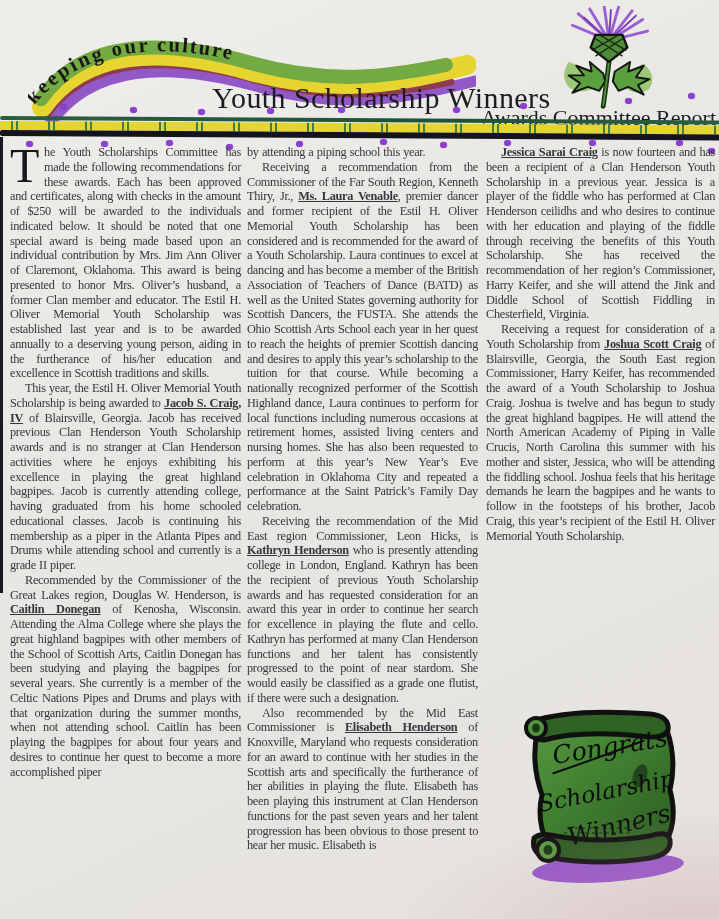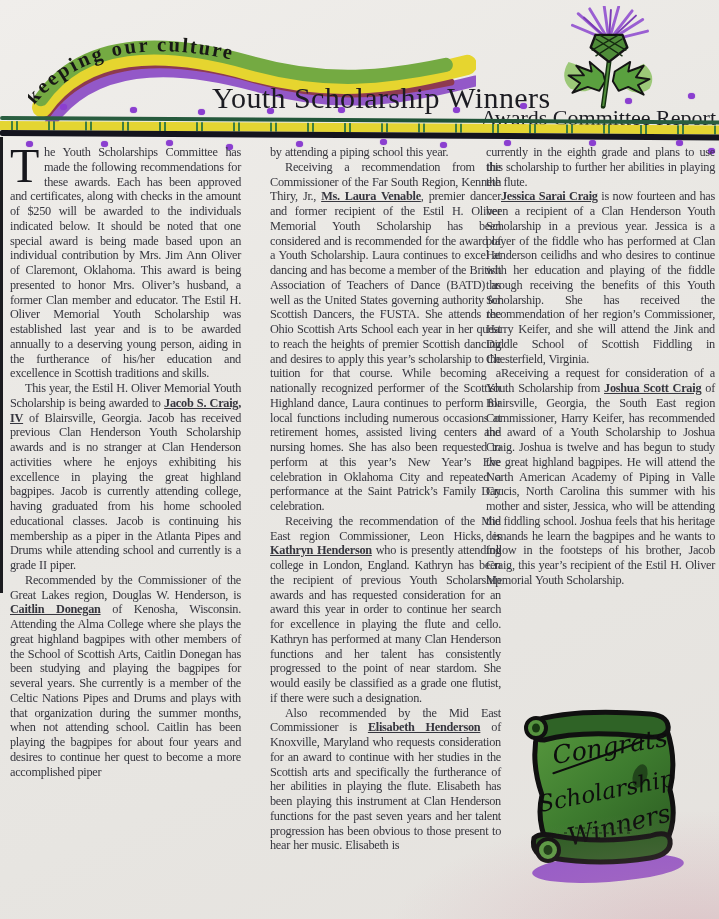--- a/index.html
+++ b/index.html
@@ -20,21 +20,21 @@
   .bar-top{height:4px;background:linear-gradient(90deg,#2b5f41,#1f5236 60%,#2b5f41);border-radius:3px;margin-bottom:1px;}
   .bar-mid{height:9px;background:repeating-linear-gradient(90deg,
       #e4d532 0 11px,#3f7f3f 11px 13px,#e4d532 13px 16px,#3f7f3f 16px 18px,#e4d532 18px 37px);}
   .bar-bot{height:6px;background:#14141e;border-radius:2px;}
   .dot{position:absolute;width:7px;height:6px;border-radius:50%;background:#8b3fd0;box-shadow:0 0 1px #8b3fd0;}
 
   
   .col{position:absolute;top:145px;color:#36363e;font-size:12.3px;line-height:14.75px;
     text-align:justify;letter-spacing:-.28px;word-spacing:.4px;}
   #col1{left:10px;width:231px;}
-  #col2{left:247px;width:231px;margin-left:23px;}
+  #col2{left:247px;width:231px;}
   #col3{left:486px;width:229px;}
   .para{margin:0;}
   .para.indent{text-indent:15px;}
   .seg-b{font-weight:bold;text-decoration:underline;}
   .seg-i{}
   .dropcap{float:left;font-size:48px;line-height:40px;padding:1px 5px 0 0;color:#17171c;}
 
   
   .scroll{position:absolute;left:498px;top:700px;width:204px;height:188px;}
   .scrolltext{font-family:"DejaVu Serif",serif;font-style:italic;fill:#0d0d0d;}
@@ -124,21 +124,20 @@
       <p class="para indent"><span>This year, the </span><span class="seg-i">Estil H. Oliver Memorial Youth Scholarship</span><span> is being awarded to </span><span class="seg-b">Jacob S. Craig, IV</span><span> of Blairsville, Georgia. Jacob has received previous Clan Henderson Youth Scholarship awards and is no stranger at Clan Henderson activities where he enjoys exhibiting his excellence in playing the great highland bagpipes.  Jacob is currently attending college, having graduated from his home schooled educational classes. Jacob is continuing his membership as a piper in the Atlanta Pipes and Drums while attending school and currently is a grade II piper.</span></p>
       <p class="para indent"><span>Recommended by the Commissioner of the Great Lakes region, Douglas W. Henderson, is </span><span class="seg-b">Caitlin Donegan</span><span> of Kenosha, Wisconsin.  Attending the Alma College where she plays the great highland bagpipes with other members of the School of Scottish Arts, Caitlin Donegan has been studying and playing the bagpipes for several years.  She currently is a member of the Celtic Nations Pipes and Drums and plays with that organization during the summer months, when not attending school.  Caitlin has been playing the bagpipes for about four years and desires to continue her quest to become a more accomplished piper</span></p>
     </div>
   <div class="col" id="col2">
       <p class="para"><span>by attending a piping school this year.</span></p>
       <p class="para indent"><span>Receiving a recommendation from the Commissioner of the Far South Region, Kenneth Thiry, Jr., </span><span class="seg-b">Ms. Laura Venable</span><span>, premier dancer and former recipient of the </span><span class="seg-i">Estil H. Oliver Memorial Youth Scholarship</span><span> has been considered and is recommended for the award of a Youth Scholarship.  Laura continues to excel at dancing and has become a member of the British Association of Teachers of Dance (BATD) as well as the United States governing authority for Scottish Dancers, the FUSTA.  She attends the Ohio Scottish Arts School each year in her quest to reach the heights of premier Scottish dancing and desires to apply this year’s scholarship to the tuition for that course. While becoming a nationally recognized performer of the Scottish Highland dance, Laura continues to perform for local functions including numerous occasions at retirement homes, assisted living centers and nursing homes.  She has also been requested to perform at this year’s New Year’s Eve celebration in Oklahoma City and repeated a performance at the Saint Patrick’s Family Day celebration.</span></p>
       <p class="para indent"><span>Receiving the recommendation of the Mid East region Commissioner, Leon Hicks, is </span><span class="seg-b">Kathryn Henderson</span><span> who is presently attending college in London, England. Kathryn has been the recipient of previous Youth Scholarship awards and has requested consideration for an award this year in order to continue her search for excellence in playing the flute and cello.  Kathryn has performed at many Clan Henderson functions and her talent has consistently progressed to the point of near stardom.  She would easily be classified as a grade one flutist, if there were such a designation.</span></p>
       <p class="para indent"><span>Also recommended by the Mid East Commissioner is </span><span class="seg-b">Elisabeth Henderson</span><span> of Knoxville, Maryland who requests consideration for an award to continue with her studies in the Scottish arts and specifically the furtherance of her abilities in playing the flute.  Elisabeth has been playing this instrument at Clan Henderson functions for the past seven years and her talent progression has been obvious to those present to hear her music.  Elisabeth is</span></p>
     </div>
   <div class="col" id="col3">
-      <p class="para"><span>currently in the eighth grade and plans to use this scholarship to further her abilities in playing the flute.</span></p>
       <p class="para indent"><span class="seg-b">Jessica Sarai Craig</span><span> is now fourteen and has been a recipient of a Clan Henderson Youth Scholarship in a previous year.  Jessica is a player of the fiddle who has performed at Clan Henderson ceilidhs and who desires to continue with her education and playing of the fiddle through receiving the benefits of this Youth Scholarship. She has received the recommendation of her region’s Commissioner, Harry Keifer, and she will attend the Jink and Diddle School of Scottish Fiddling in Chesterfield, Virginia.</span></p>
       <p class="para indent"><span>Receiving a request for consideration of a Youth Scholarship from </span><span class="seg-b">Joshua Scott Craig</span><span> of Blairsville, Georgia, the South East region Commissioner, Harry Keifer, has recommended the award of a Youth Scholarship to Joshua Craig.  Joshua is twelve and has begun to study the great highland bagpipes. He will attend the North American Academy of Piping in Valle Crucis, North Carolina this summer with his mother and sister, Jessica, who will be attending the fiddling school.  Joshua feels that his heritage demands he learn the bagpipes and he wants to follow in the footsteps of his brother, Jacob Craig, this year’s recipient of the </span><span class="seg-i">Estil H. Oliver Memorial Youth Scholarship</span><span>.</span></p>
     </div>
 
   <svg class="scroll" viewBox="0 0 204 188">
     <defs>
       <linearGradient id="sg" x1="0" y1="0" x2="1" y2="1">
         <stop offset="0" stop-color="#57983e"></stop>
           <stop offset=".5" stop-color="#3e7c2f"></stop>
           <stop offset="1" stop-color="#2c5c22"></stop>

